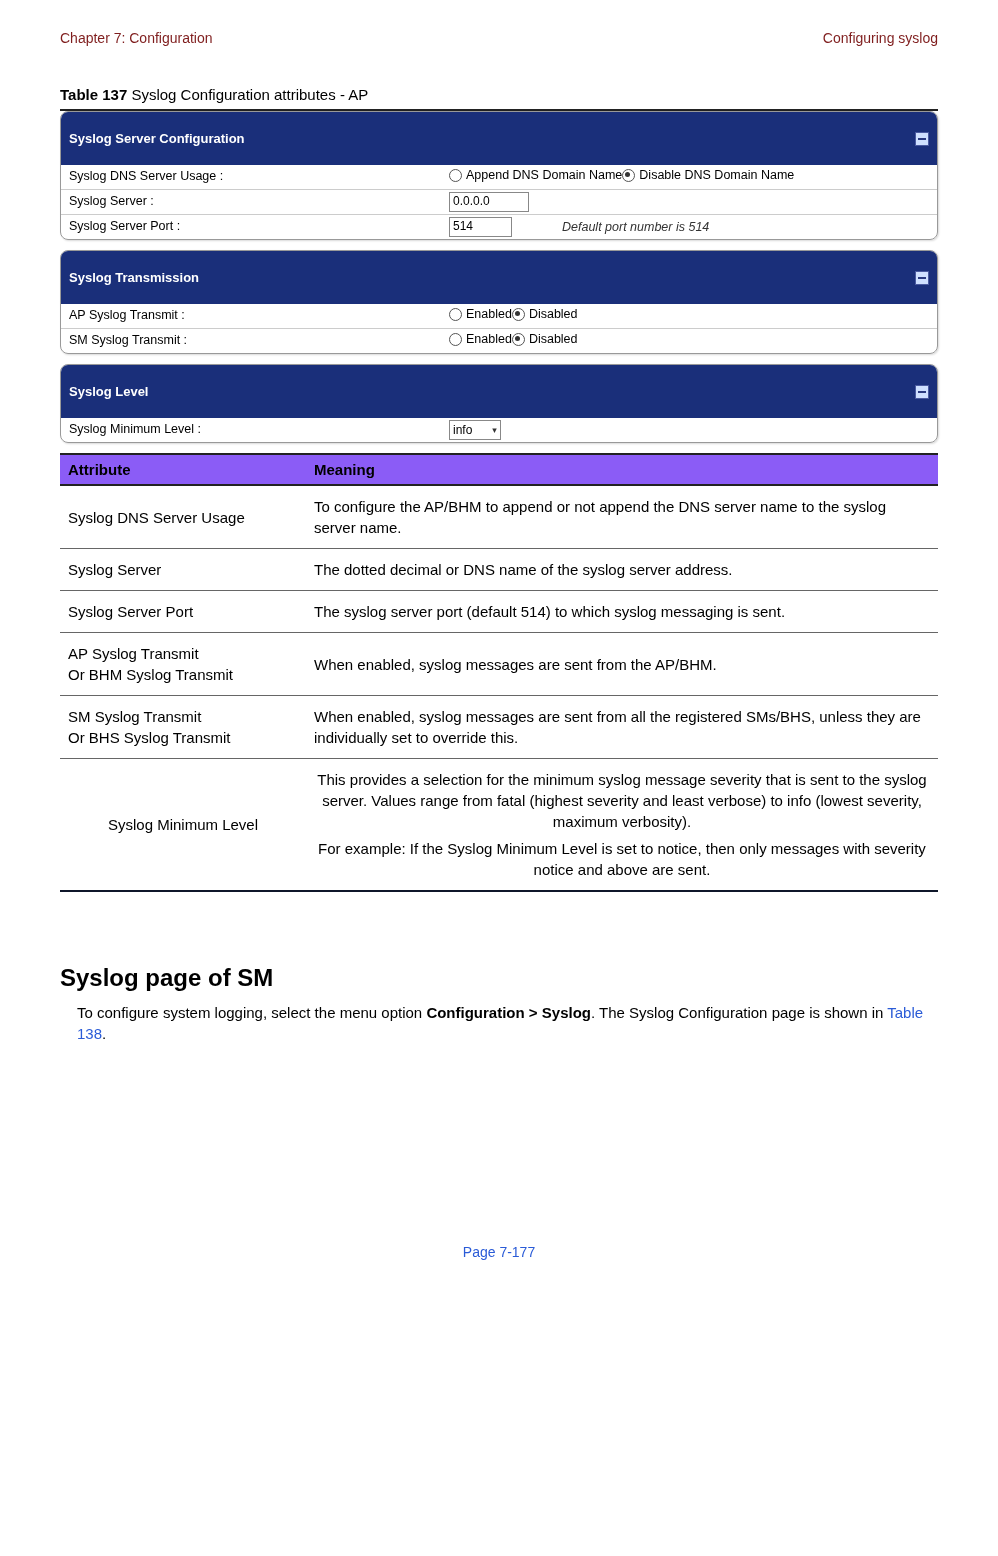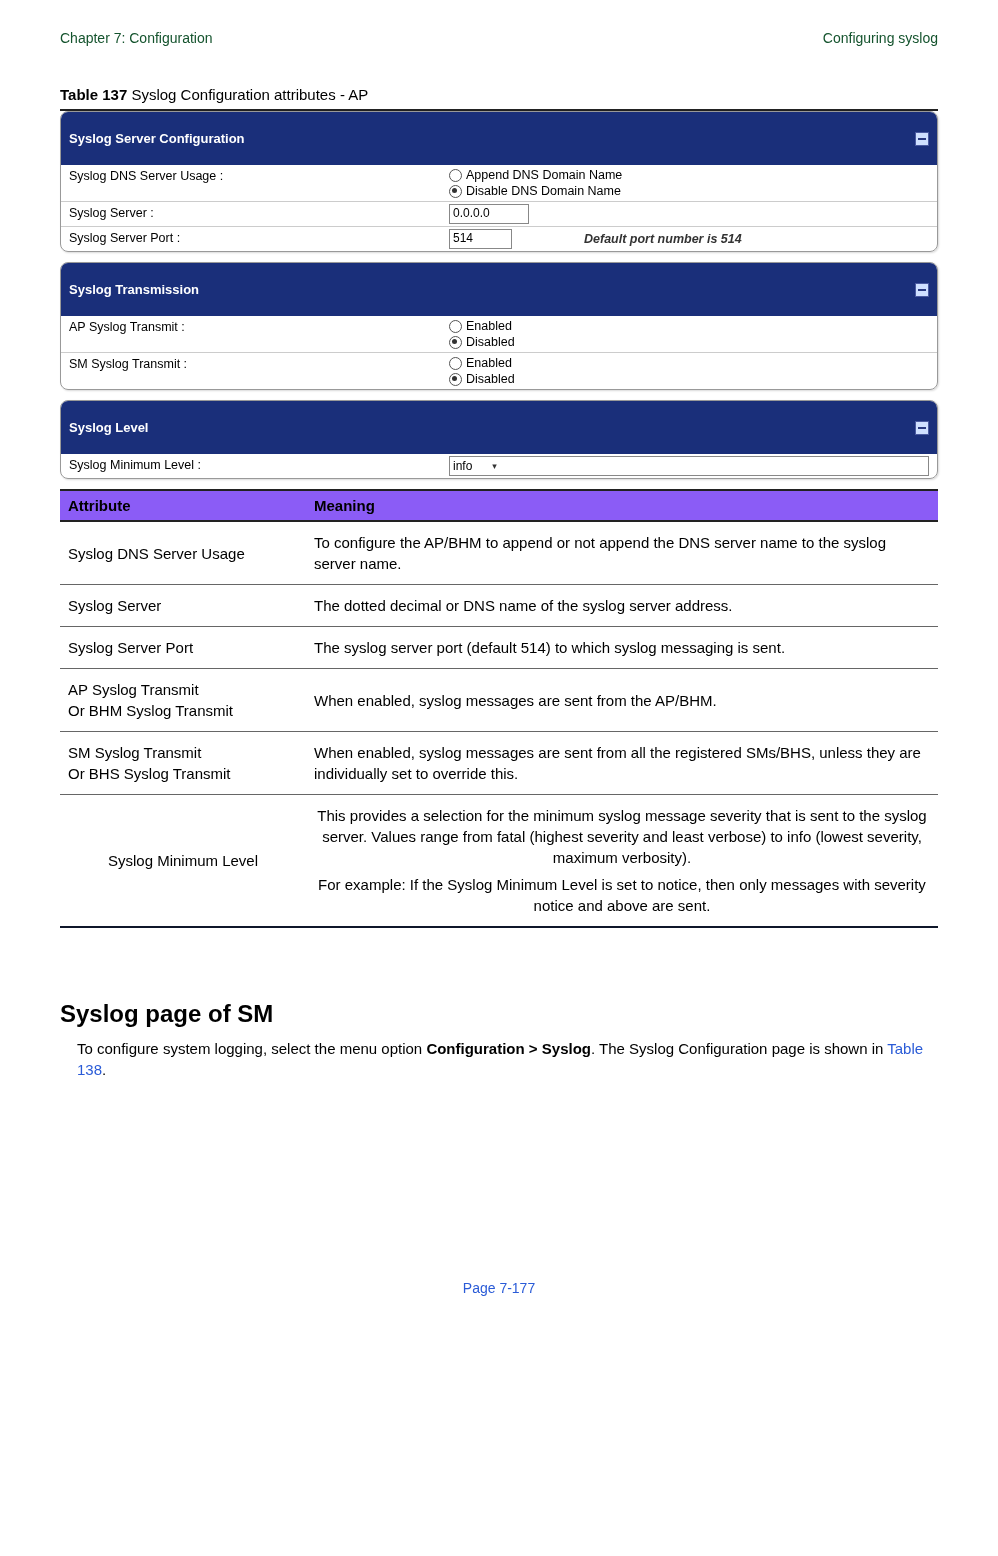--- a/index.html
+++ b/index.html
@@ -8,21 +8,21 @@
     font-family: Arial, Helvetica, sans-serif;
     font-size: 14px;
     color: #000;
     background: #fff;
     width: 998px;
     box-sizing: border-box;
   }
   .page-header {
     display: flex;
     justify-content: space-between;
-    color: #14532d;
+    color: #7f1d1d;
     font-size: 14px;
     margin-bottom: 40px;
   }
   .table-caption {
     font-size: 15px;
     margin-bottom: 6px;
   }
   .table-caption b { font-weight: bold; }
   .panel {
     border: 1px solid #999;
@@ -65,21 +65,21 @@
   }
   .panel-row:first-child { border-top: none; }
   .panel-label {
     width: 380px;
     flex-shrink: 0;
     padding-top: 2px;
   }
   .panel-value {
     flex: 1;
     display: flex;
-    flex-direction: column;
+    flex-direction: row;
     gap: 0;
   }
   .radio-row {
     display: flex;
     align-items: center;
     gap: 4px;
     line-height: 16px;
   }
   .radio {
     width: 11px;
@@ -101,23 +101,22 @@
     border: 1px solid #888;
     font-size: 12px;
     padding: 1px 3px;
     height: 16px;
     box-sizing: content-box;
   }
   .text-input.ip { width: 72px; }
   .text-input.port { width: 55px; }
   .italic-note {
     font-style: italic;
-    margin-left: 24px;
+    margin-left: 2px;
     color: #333;
-    font-weight: bold;
   }
   .select {
     border: 1px solid #888;
     font-size: 12px;
     padding: 0 3px;
     height: 18px;
     display: inline-flex;
     align-items: center;
     gap: 20px;
   }

